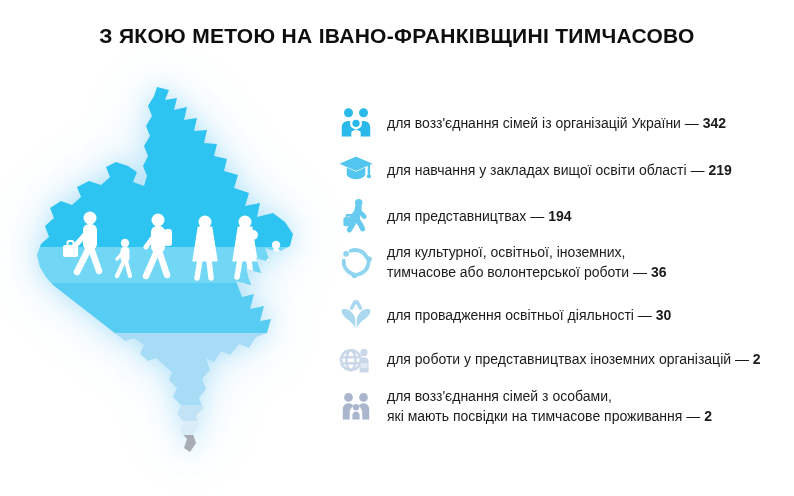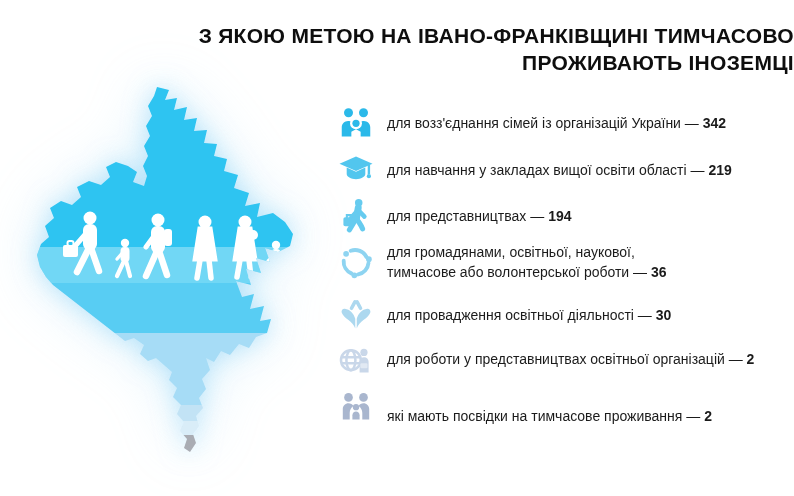--- a/index.html
+++ b/index.html
@@ -1,21 +1,21 @@
 <!DOCTYPE html>
 <html><head>
 <meta charset="utf-8">
 <style>
   html,body{margin:0;padding:0;}
   body{
     width:794px;height:496px;position:relative;overflow:hidden;
     background:#ffffff;font-family:"Liberation Sans",sans-serif;
   }
   .title{
-    position:absolute;top:22px;left:0;right:0;text-align:right;
+    position:absolute;top:22px;left:0;right:0;text-align:center;
     font-weight:800;font-size:21px;line-height:27px;color:#0e0e0e;
     letter-spacing:.3px;
   }
   .map-svg{
     position:absolute;left:4px;top:78px;width:350px;height:382px;
     filter:drop-shadow(0 0 12px rgba(138,210,245,.55)) drop-shadow(0 0 28px rgba(165,220,247,.38));
   }
   .list{position:absolute;left:337px;top:104px;width:450px;display:flex;flex-direction:column;}
   .row{display:flex;align-items:center;gap:12px;min-height:38px;}
   .row .ic{flex:0 0 38px;width:38px;height:38px;display:flex;align-items:center;justify-content:center;}
@@ -23,21 +23,20 @@
   .txt{margin:0;font-size:14px;line-height:20px;color:#1b1b1b;}
   .txt b{font-weight:bold;}
   .mb9{margin-bottom:9px}.mb8{margin-bottom:8px}.mb7{margin-bottom:7px}
   .mb14{margin-bottom:14px}.mb6{margin-bottom:6px}
 </style>
 </head>
 <body>
 
 <div class="title">
   <div>З ЯКОЮ МЕТОЮ НА ІВАНО-ФРАНКІВЩИНІ ТИМЧАСОВО</div>
-  <div>ПРОЖИВАЮТЬ ІНОЗЕМЦІ</div>
 </div>
 
 <svg class="map-svg" viewBox="0 0 350 382">
   <defs>
     <clipPath id="mapclip">
       <path d="M153,9 L165,12 L161,22 L173,20 L170,32 L183,29 L180,42 L193,40 L190,53 L203,52 L200,65 L213,66 L210,78 L223,81
                L220,93 L234,97 L230,110 L245,115 L241,128 L256,125 L253,139 L269,135 L281,144 L289,156 L286,168 L274,174 L261,170
                L266,184 L252,180 L257,195 L242,191 L247,207 L232,203 L238,219 L250,216 L246,231 L260,228 L256,243 L267,241
                L263,255 L252,259 L245,270 L235,266 L226,277 L217,273 L210,284 L202,280 L206,292 L198,301 L202,311 L195,320
                L199,330 L192,338 L195,348 L189,356 L192,365 L186,374 L180,370 L183,361 L176,353 L180,344 L173,336 L177,327
@@ -161,21 +160,21 @@
         <g fill="none" stroke="currentColor" stroke-width="2.6" stroke-linecap="round">
           <path d="M8.5,4.5 A8.5,8.5 0 0 1 19,8.7"></path>
           <path d="M20.3,12.7 A8.5,8.5 0 0 1 13.4,20.3"></path>
           <path d="M8.9,19.6 A8.5,8.5 0 0 1 3.8,11.2"></path>
         </g>
         <circle cx="5.4" cy="6.6" r="1.9"></circle>
           <circle cx="20.6" cy="10.1" r="1.9"></circle>
           <circle cx="10.9" cy="20.9" r="1.9"></circle>
       </svg>
     </span>
-    <p class="txt"><span>для громадянами, освітньої, наукової,</span><br><span>тимчасове або волонтерської роботи —</span> <b>36</b></p>
+    <p class="txt"><span>для культурної, освітньої, іноземних,</span><br><span>тимчасове або волонтерської роботи —</span> <b>36</b></p>
   </div>
 
   <div class="row mb6">
     <span class="ic" style="color: rgb(172, 216, 239);">
       <svg viewBox="0 0 24 24" fill="currentColor">
         <path d="M11.5,21 C10,16 4,14.5 2.5,10.5 C2,9 3,7.6 4.6,7.8 C7.8,8.2 10.6,11 11.5,14.5 Z"></path>
         <path d="M12.5,21 C14,16 20,14.5 21.5,10.5 C22,9 21,7.6 19.4,7.8 C16.2,8.2 13.4,11 12.5,14.5 Z"></path>
         <path d="M9,7.5 L11.3,3.2" stroke="currentColor" stroke-width="2.4" stroke-linecap="round" fill="none"></path>
         <path d="M15,7.5 L12.7,3.2" stroke="currentColor" stroke-width="2.4" stroke-linecap="round" fill="none"></path>
       </svg>
@@ -189,30 +188,30 @@
         <g fill="none" stroke="currentColor" stroke-width="1.7">
           <circle cx="8.6" cy="12.8" r="6.6"></circle>
           <ellipse cx="8.6" cy="12.8" rx="3" ry="6.6"></ellipse>
           <path d="M2.2,10.8 h12.8 M2.2,14.8 h12.8"></path>
         </g>
         <circle cx="17.3" cy="7.6" r="2.4"></circle>
         <path d="M14.4,21 v-7.2 c0-1.7,1.3-3,3-3 s3,1.3,3,3 V21 Z"></path>
         <rect x="14.9" y="14.8" width="4.8" height="3.4" rx="0.8" fill="#ffffff" opacity="0.45"></rect>
       </svg>
     </span>
-    <p class="txt"><span>для роботи у представництвах освітньої організацій —</span> <b>2</b></p>
+    <p class="txt"><span>для роботи у представництвах іноземних організацій —</span> <b>2</b></p>
   </div>
 
   <div class="row">
     <span class="ic" style="color: rgb(169, 182, 206);">
       <svg viewBox="0 0 24 24" fill="currentColor">
         <circle cx="7" cy="6.3" r="2.9"></circle>
           <circle cx="17" cy="6.3" r="2.9"></circle>
         <path d="M3.2,21 v-7 c0-2.1,1.7-3.8,3.8-3.8 c1.4,0,2.6,0.7,3.3,1.8 c-1.5,1-2.5,2.7-2.5,4.6 V21 Z"></path>
         <path d="M20.8,21 v-7 c0-2.1-1.7-3.8-3.8-3.8 c-1.4,0-2.6,0.7-3.3,1.8 c1.5,1,2.5,2.7,2.5,4.6 V21 Z"></path>
         <circle cx="12" cy="12.8" r="2.1"></circle>
         <path d="M9.6,21 v-2.9 c0-1.3,1.1-2.4,2.4-2.4 s2.4,1.1,2.4,2.4 V21 Z"></path>
       </svg>
     </span>
-    <p class="txt"><br><span>які мають посвідки на тимчасове проживання —</span> <b>2</b></p>
+    <p class="txt"><span>для возз'єднання сімей з особами,</span><br><span>які мають посвідки на тимчасове проживання —</span> <b>2</b></p>
   </div>
 
 </div>
 
 </body></html>

